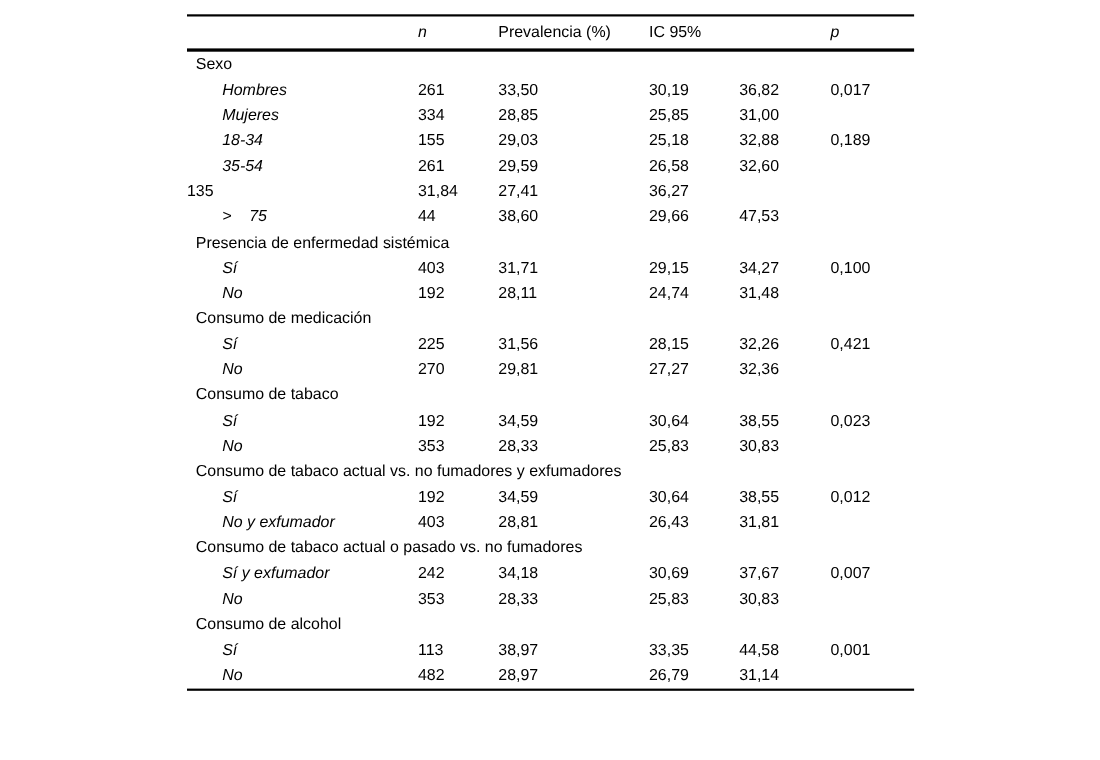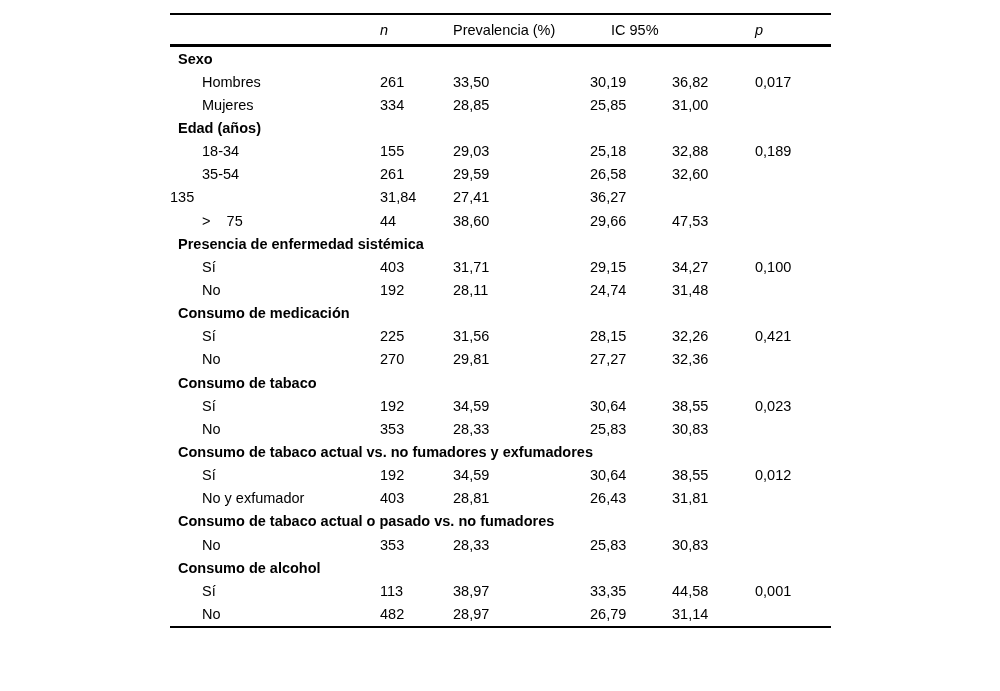--- a/index.html
+++ b/index.html
@@ -39,38 +39,39 @@
   .item-row, .section-row {
     height: 23.15px;
   }
   .cell {
     display: block;
     overflow: visible;
     white-space: pre;
   }
   .section-label {
     grid-column: 1 / -1;
-    font-weight: bold;
+    font-weight: normal;
     padding-left: 8px;
   }
   .item-label {
+    font-style: italic;
     padding-left: 32px;
   }
   .italic { font-style: italic; }
 </style>
 </head>
 <body>
 
 <div class="page">
   <div class="stat-table">
     <div class="row header-row">
       <span class="cell"></span>
       <span class="cell italic">n</span>
       <span class="cell">Prevalencia (%)</span>
-      <span class="cell" style="grid-column: span 2; margin-left: 21px;">IC 95%</span>
+      <span class="cell" style="grid-column: span 2;">IC 95%</span>
       <span class="cell italic">p</span>
     </div>
     <div id="t-body">
   <div class="row section-row">
     <span class="cell section-label">Sexo</span>
   </div>
 
   <div class="row item-row">
     <span class="cell item-label">Hombres</span>
     <span class="cell">261</span>
@@ -82,23 +83,20 @@
 
   <div class="row item-row">
     <span class="cell item-label">Mujeres</span>
     <span class="cell">334</span>
     <span class="cell">28,85</span>
     <span class="cell">25,85</span>
     <span class="cell">31,00</span>
     <span class="cell"></span>
   </div>
 
-  <div class="row section-row">
-    <span class="cell section-label">Edad (años)</span>
-  </div>
 
   <div class="row item-row">
     <span class="cell item-label">18-34</span>
     <span class="cell">155</span>
     <span class="cell">29,03</span>
     <span class="cell">25,18</span>
     <span class="cell">32,88</span>
     <span class="cell">0,189</span>
   </div>
 
@@ -214,20 +212,28 @@
     <span class="cell">28,81</span>
     <span class="cell">26,43</span>
     <span class="cell">31,81</span>
     <span class="cell"></span>
   </div>
 
   <div class="row section-row">
     <span class="cell section-label">Consumo de tabaco actual o pasado vs. no fumadores</span>
   </div>
 
+  <div class="row item-row">
+    <span class="cell item-label">Sí y exfumador</span>
+    <span class="cell">242</span>
+    <span class="cell">34,18</span>
+    <span class="cell">30,69</span>
+    <span class="cell">37,67</span>
+    <span class="cell">0,007</span>
+  </div>
 
   <div class="row item-row">
     <span class="cell item-label">No</span>
     <span class="cell">353</span>
     <span class="cell">28,33</span>
     <span class="cell">25,83</span>
     <span class="cell">30,83</span>
     <span class="cell"></span>
   </div>
 

